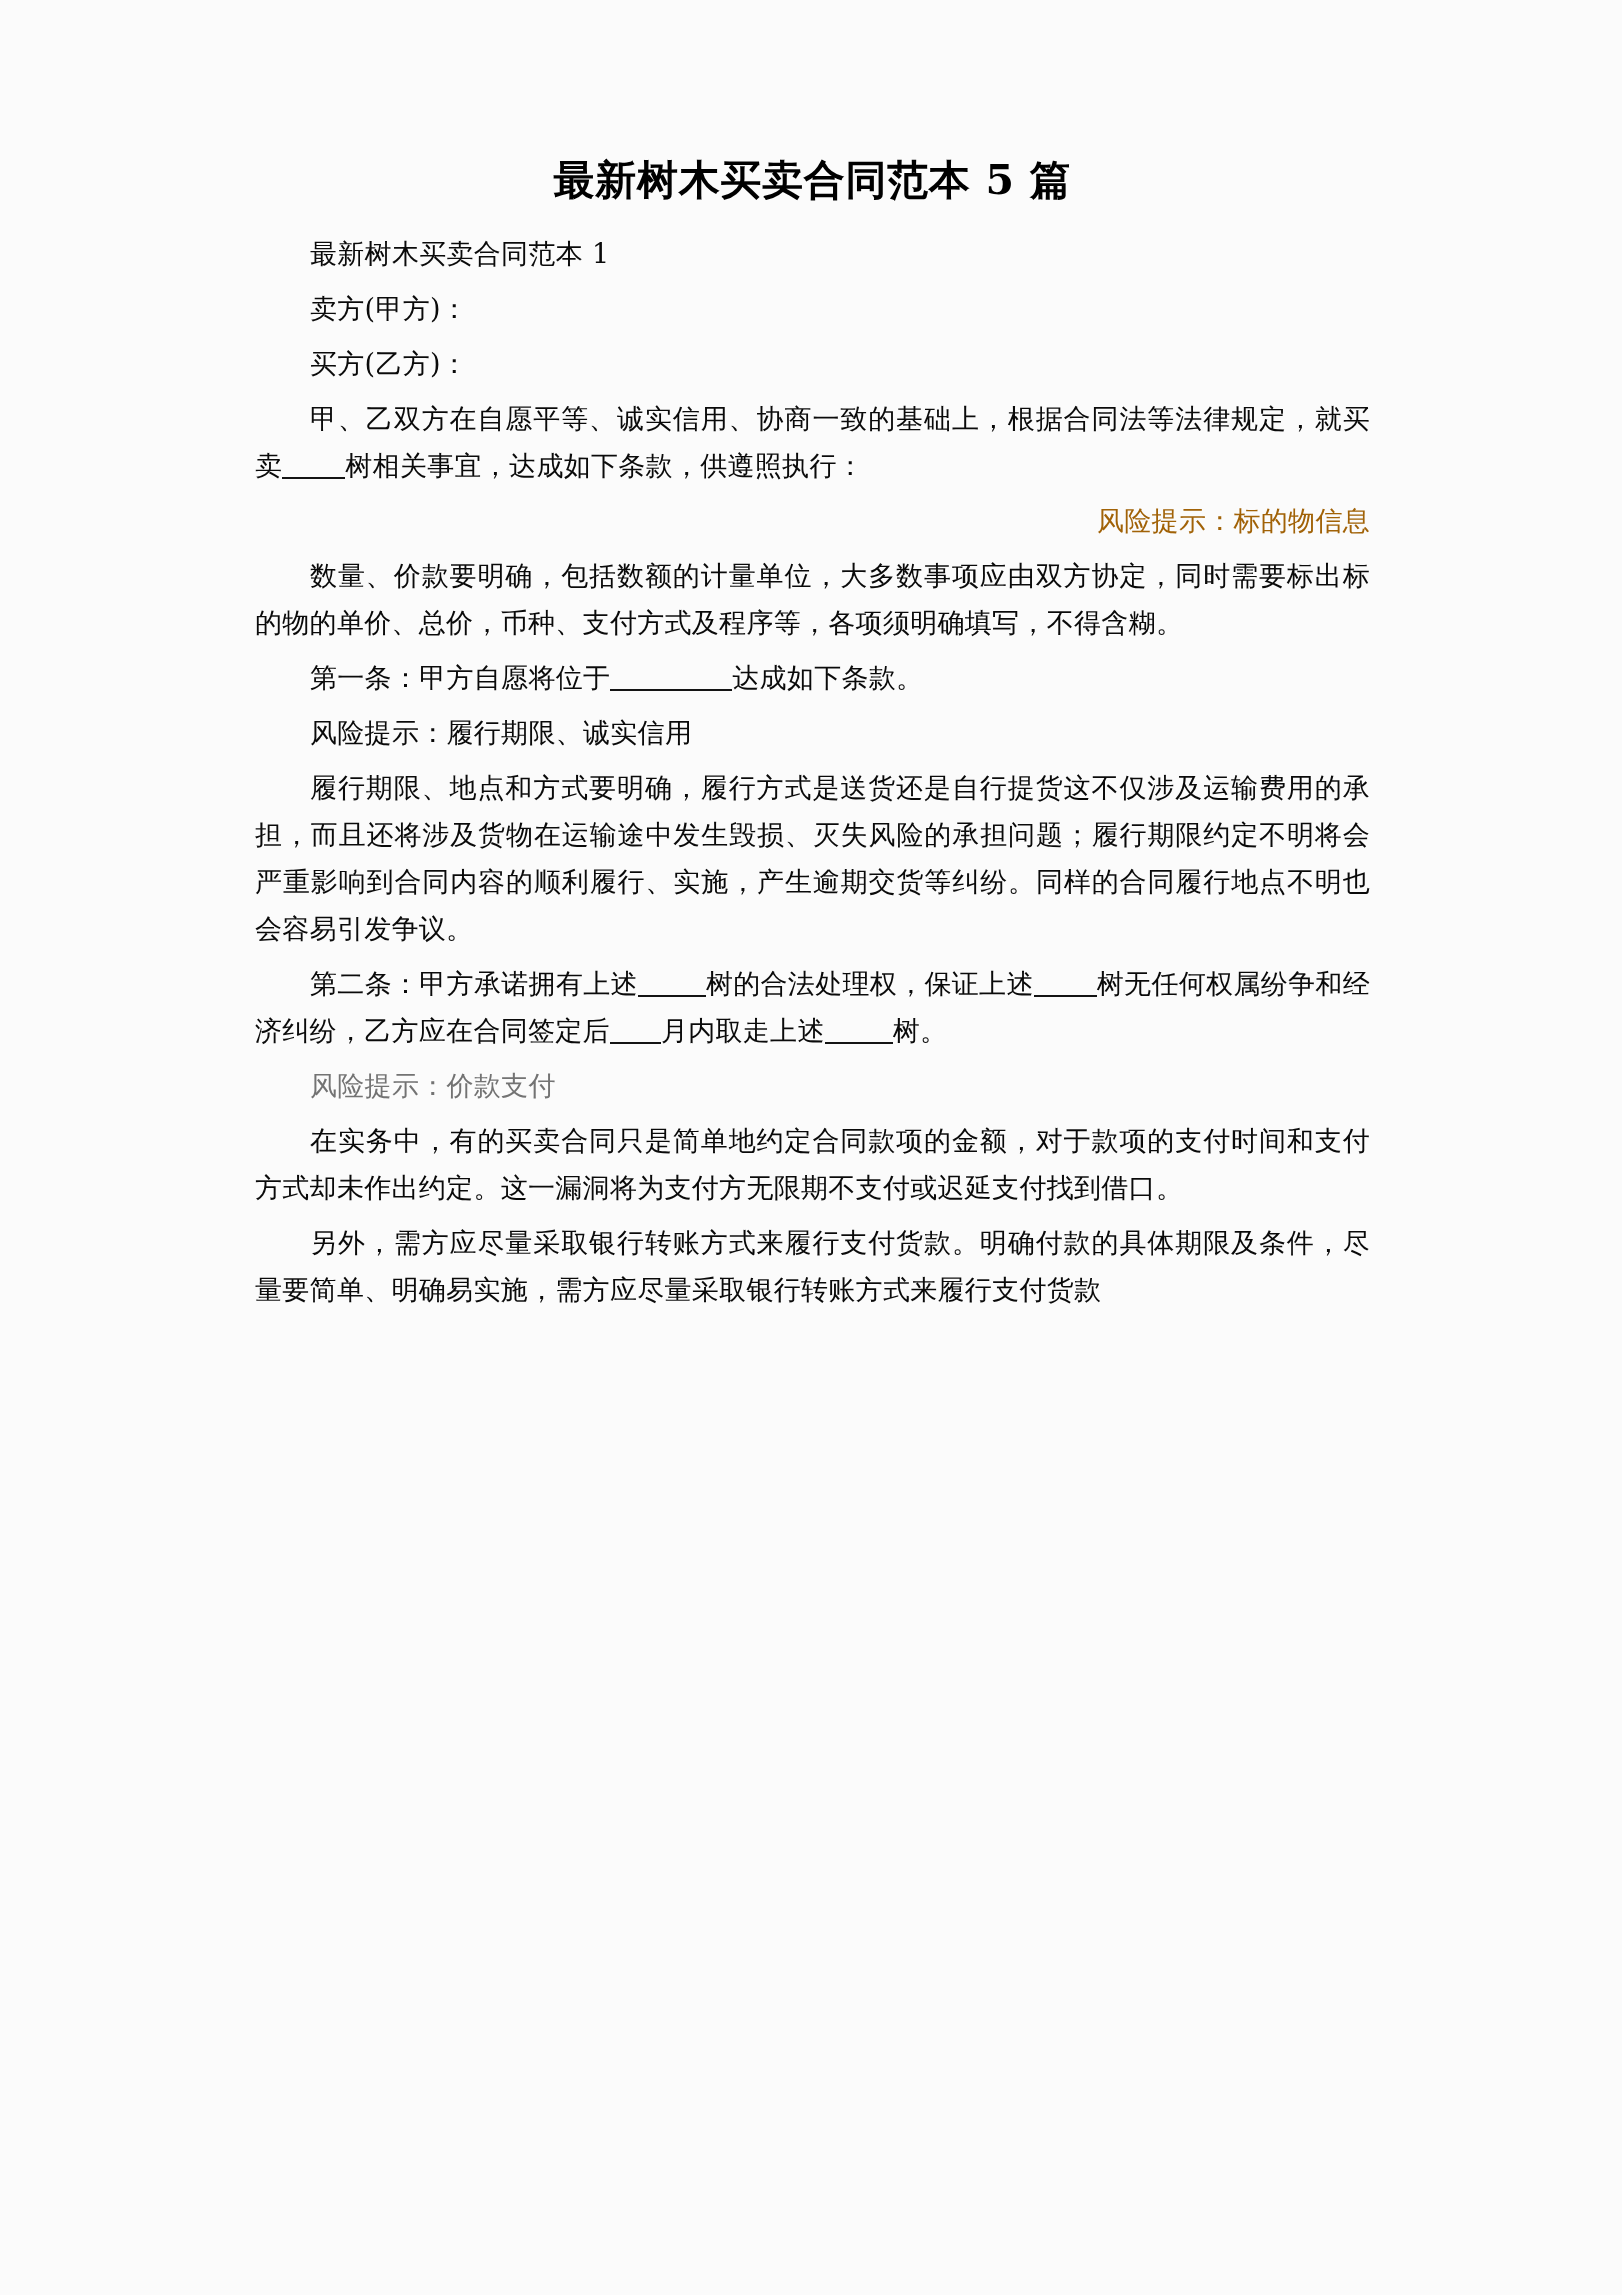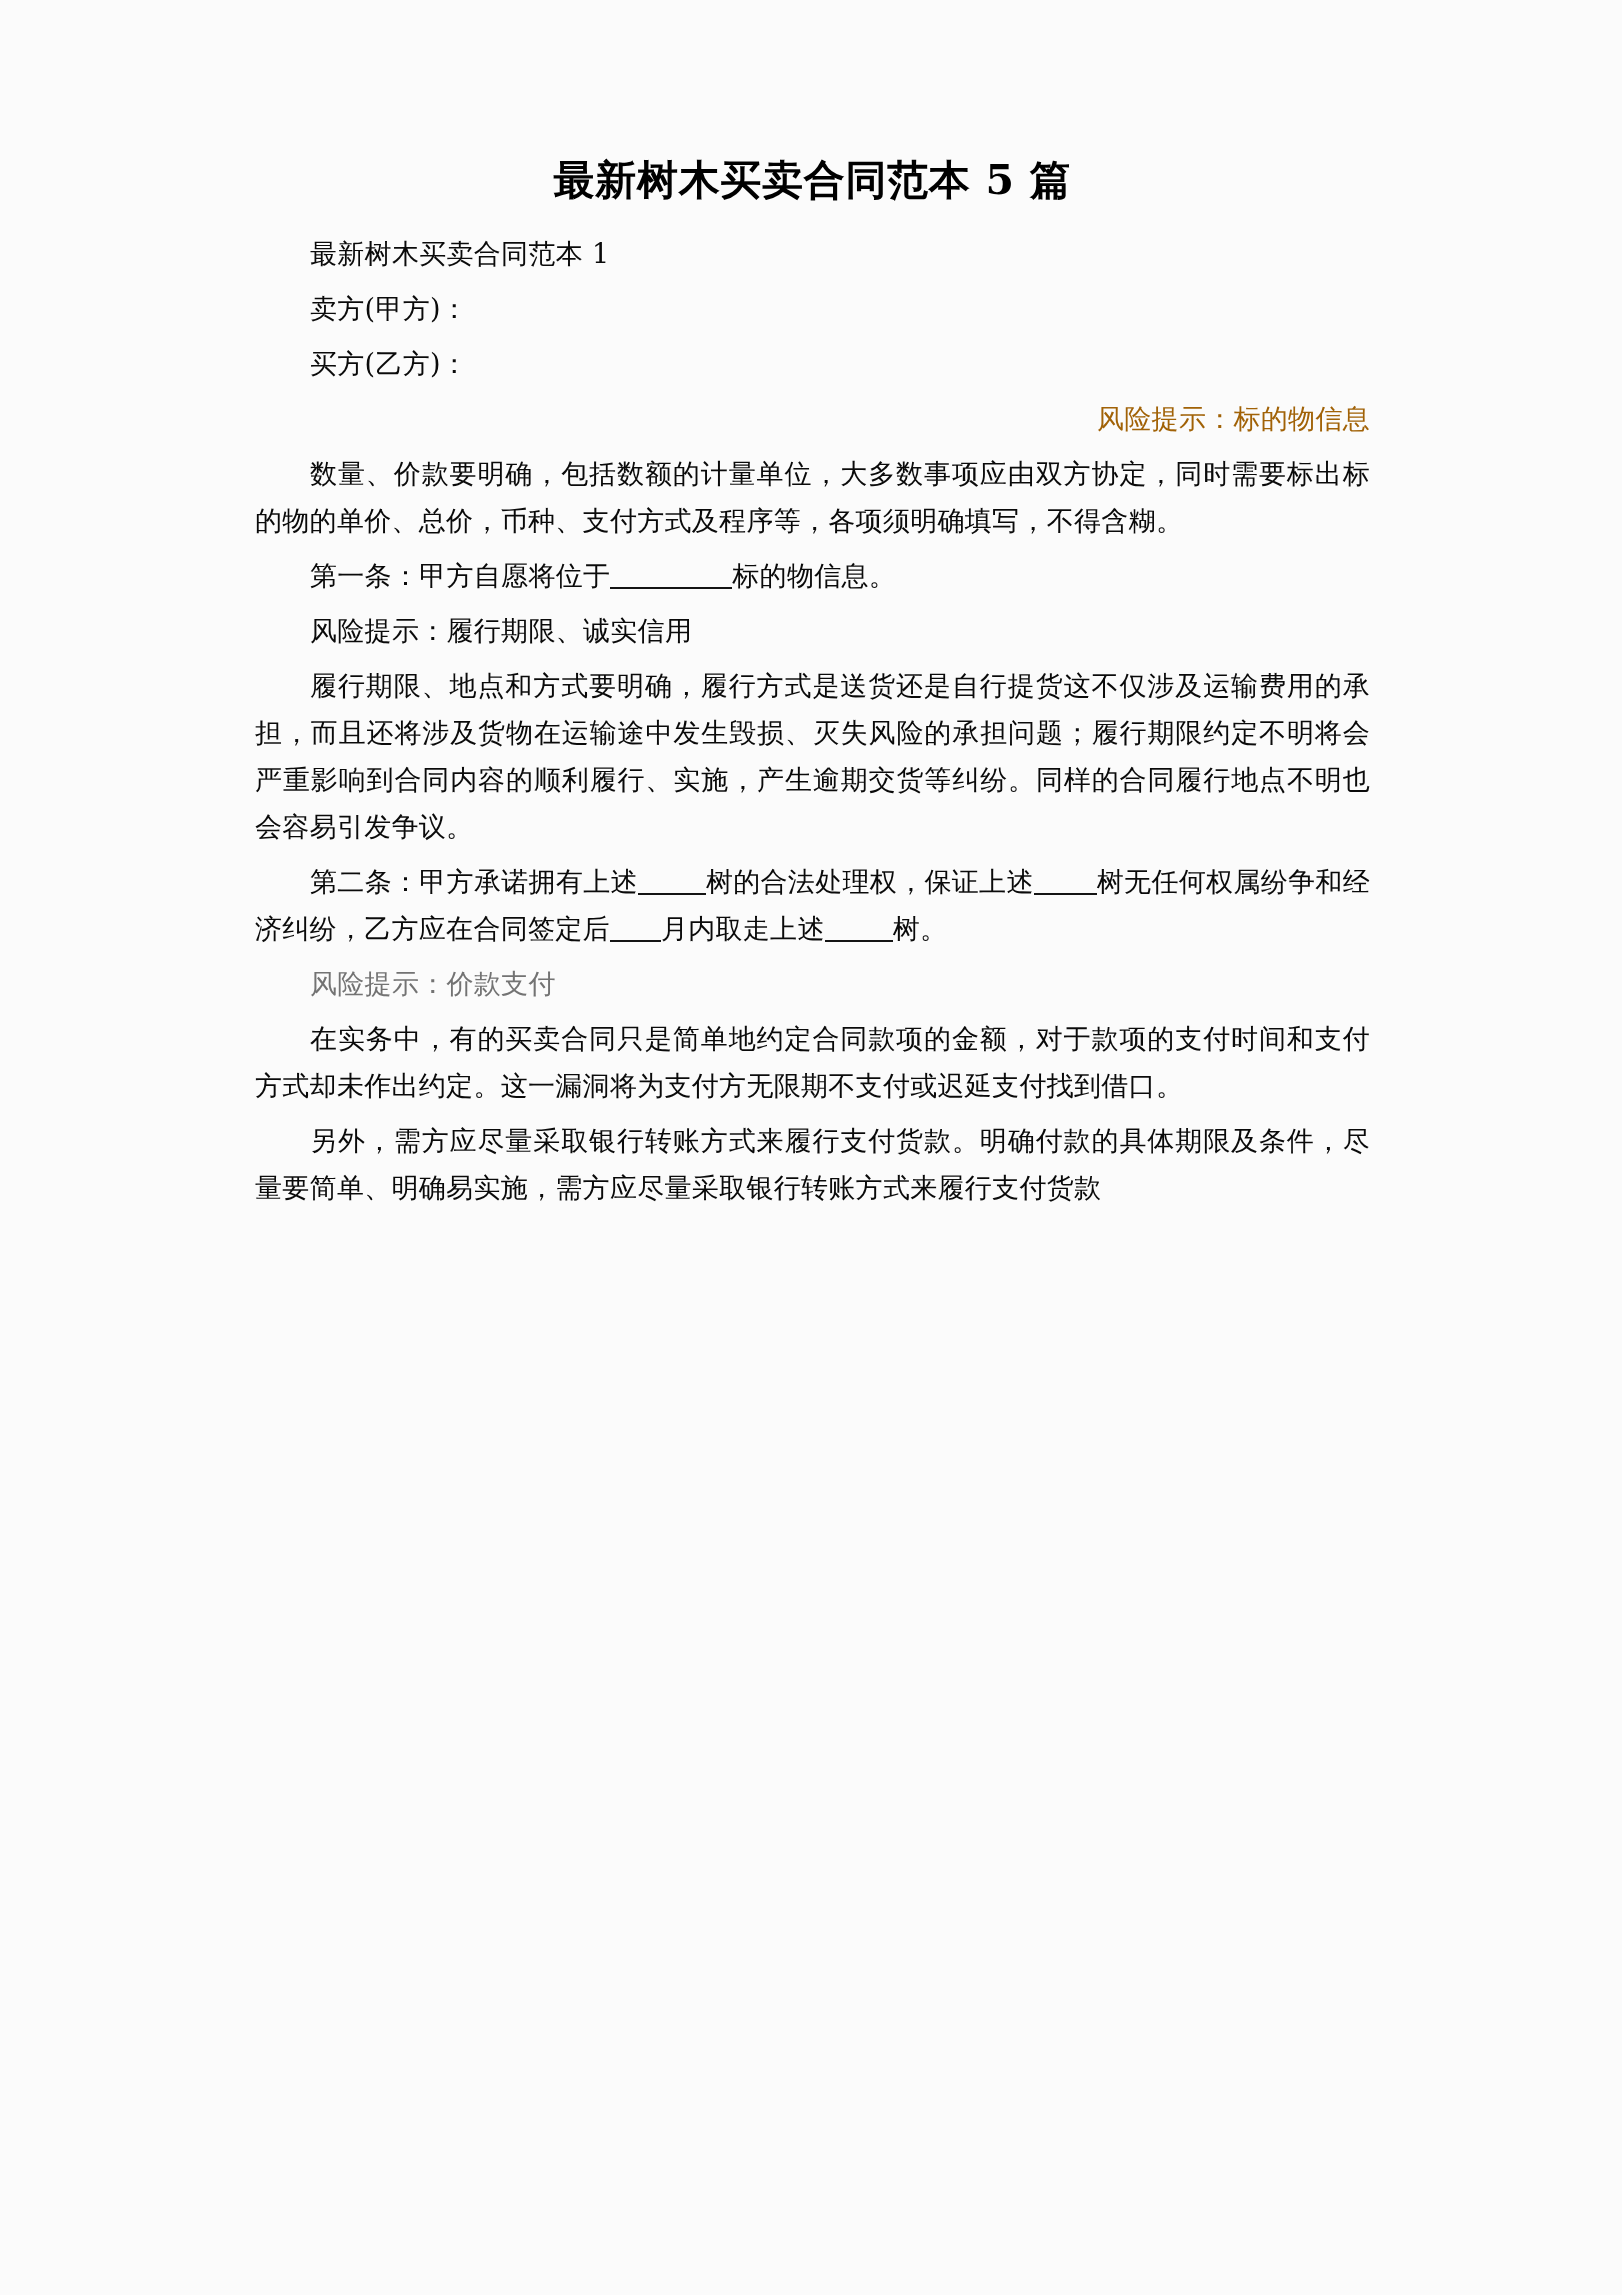--- a/index.html
+++ b/index.html
@@ -80,27 +80,28 @@
   <div class="content">
 
     <h1 class="doc-title">最新树木买卖合同范本 5 篇</h1>
 
     <p class="para short" style="color: rgb(10, 10, 10);">最新树木买卖合同范本 1</p>
 
     <p class="para short" style="color: rgb(10, 10, 10);">卖方(甲方)：</p>
 
     <p class="para short" style="color: rgb(10, 10, 10);">买方(乙方)：</p>
 
+    <p class="para" style="color: rgb(10, 10, 10);"><span>甲、乙双方在自愿平等、诚实信用、协商一致的基础上，根据合同法等法律规定，就买卖</span><span class="blank w1"></span><span>树相关事宜，达成如下条款，供遵照执行：</span></p>
 
     <p class="para short" style="color: #a16207; text-align: right;">风险提示：标的物信息</p>
 
 
     <p class="para" style="color: rgb(10, 10, 10);">数量、价款要明确，包括数额的计量单位，大多数事项应由双方协定，同时需要标出标的物的单价、总价，币种、支付方式及程序等，各项须明确填写，不得含糊。</p>
 
-    <p class="para short" style="color: rgb(10, 10, 10);"><span>第一条：甲方自愿将位于</span><span class="blank w4"></span><span>标的物信息。</span></p>
+    <p class="para short" style="color: rgb(10, 10, 10);"><span>第一条：甲方自愿将位于</span><span class="blank w4"></span><span>达成如下条款。</span></p>
 
     <p class="para short" style="color: rgb(10, 10, 10);">风险提示：履行期限、诚实信用</p>
 
     <p class="para" style="color: rgb(10, 10, 10);">履行期限、地点和方式要明确，履行方式是送货还是自行提货这不仅涉及运输费用的承担，而且还将涉及货物在运输途中发生毁损、灭失风险的承担问题；履行期限约定不明将会严重影响到合同内容的顺利履行、实施，产生逾期交货等纠纷。同样的合同履行地点不明也会容易引发争议。</p>
 
 
     <p class="para" style="color: rgb(10, 10, 10);"><span>第二条：甲方承诺拥有上述</span><span class="blank w2"></span><span>树的合法处理权，保证上述</span><span class="blank w1"></span><span>树无任何权属纷争和经济纠纷，乙方应在合同签定后</span><span class="blank w3"></span><span>月内取走上述</span><span class="blank w2"></span><span>树。</span></p>
 
     <p class="para short" style="color: #737373;">风险提示：价款支付</p>
 

